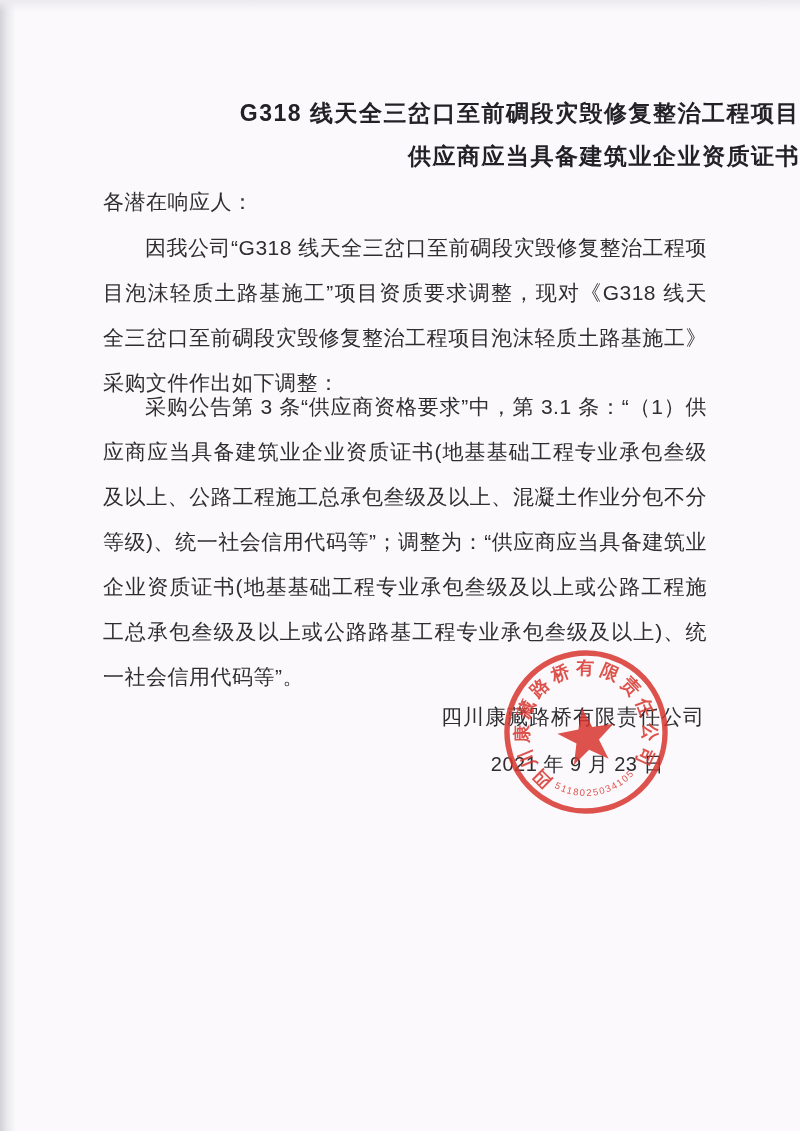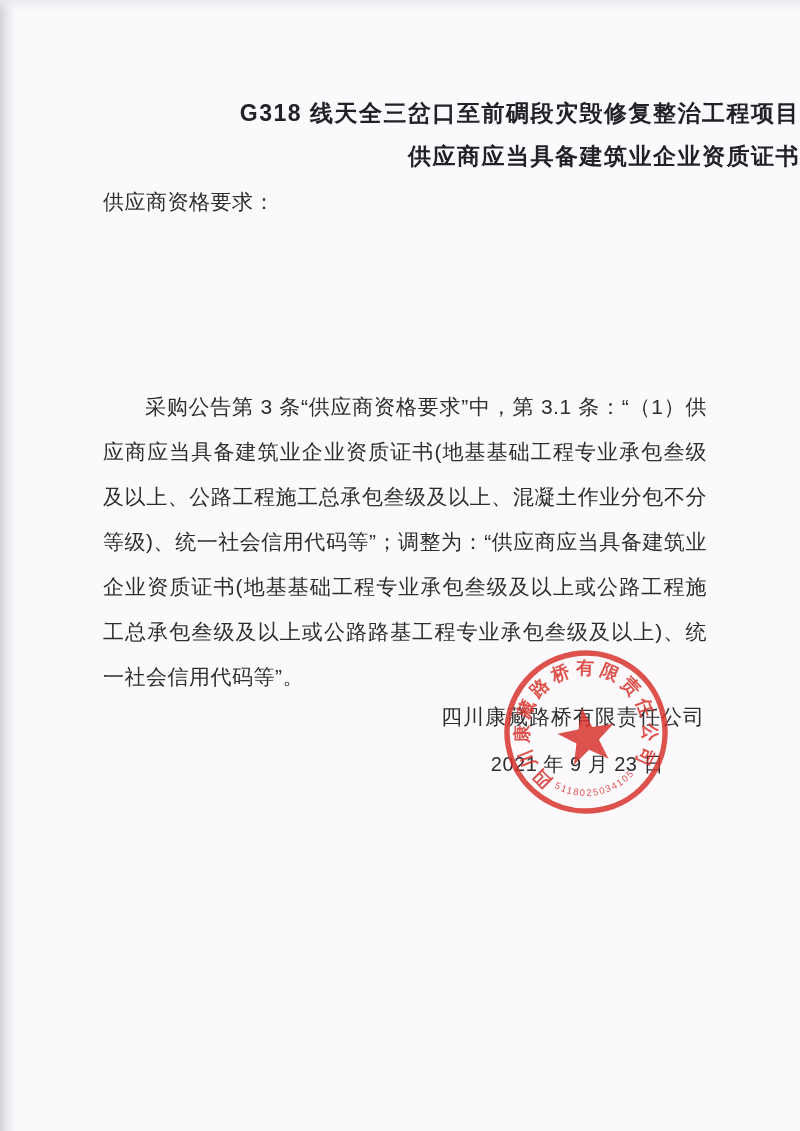--- a/index.html
+++ b/index.html
@@ -89,22 +89,23 @@
 
 <div class="paper">
 
   <div class="edge-left"></div>
   <div class="edge-top"></div>
 
   <div class="title title-1">G318 线天全三岔口至前碉段灾毁修复整治工程项目</div>
 
   <div class="title title-2">供应商应当具备建筑业企业资质证书</div>
 
-  <div class="salutation">供应商资格要求：</div>
+  <div class="salutation">各潜在响应人：</div>
 
+  <p class="para para-1">因我公司“G318 线天全三岔口至前碉段灾毁修复整治工程项目泡沫轻质土路基施工”项目资质要求调整，现对《G318 线天全三岔口至前碉段灾毁修复整治工程项目泡沫轻质土路基施工》采购文件作出如下调整：</p>
 
   <p class="para para-2">采购公告第 3 条“供应商资格要求”中，第 3.1 条：“（1）供应商应当具备建筑业企业资质证书(地基基础工程专业承包叁级及以上、公路工程施工总承包叁级及以上、混凝土作业分包不分等级)、统一社会信用代码等”；调整为：“供应商应当具备建筑业企业资质证书(地基基础工程专业承包叁级及以上或公路工程施工总承包叁级及以上或公路路基工程专业承包叁级及以上)、统一社会信用代码等”。</p>
 
   <div class="sig-company">四川康藏路桥有限责任公司</div>
 
   <div class="sig-date">2021 年 9 月 23 日</div>
 
   <svg class="stamp" viewBox="-103 -103 206 206" xmlns="http://www.w3.org/2000/svg">
     <defs>
       <path id="arcTop" d="M -44.4 37.3 A 58 58 0 1 1 44.4 37.3" fill="none"></path>

